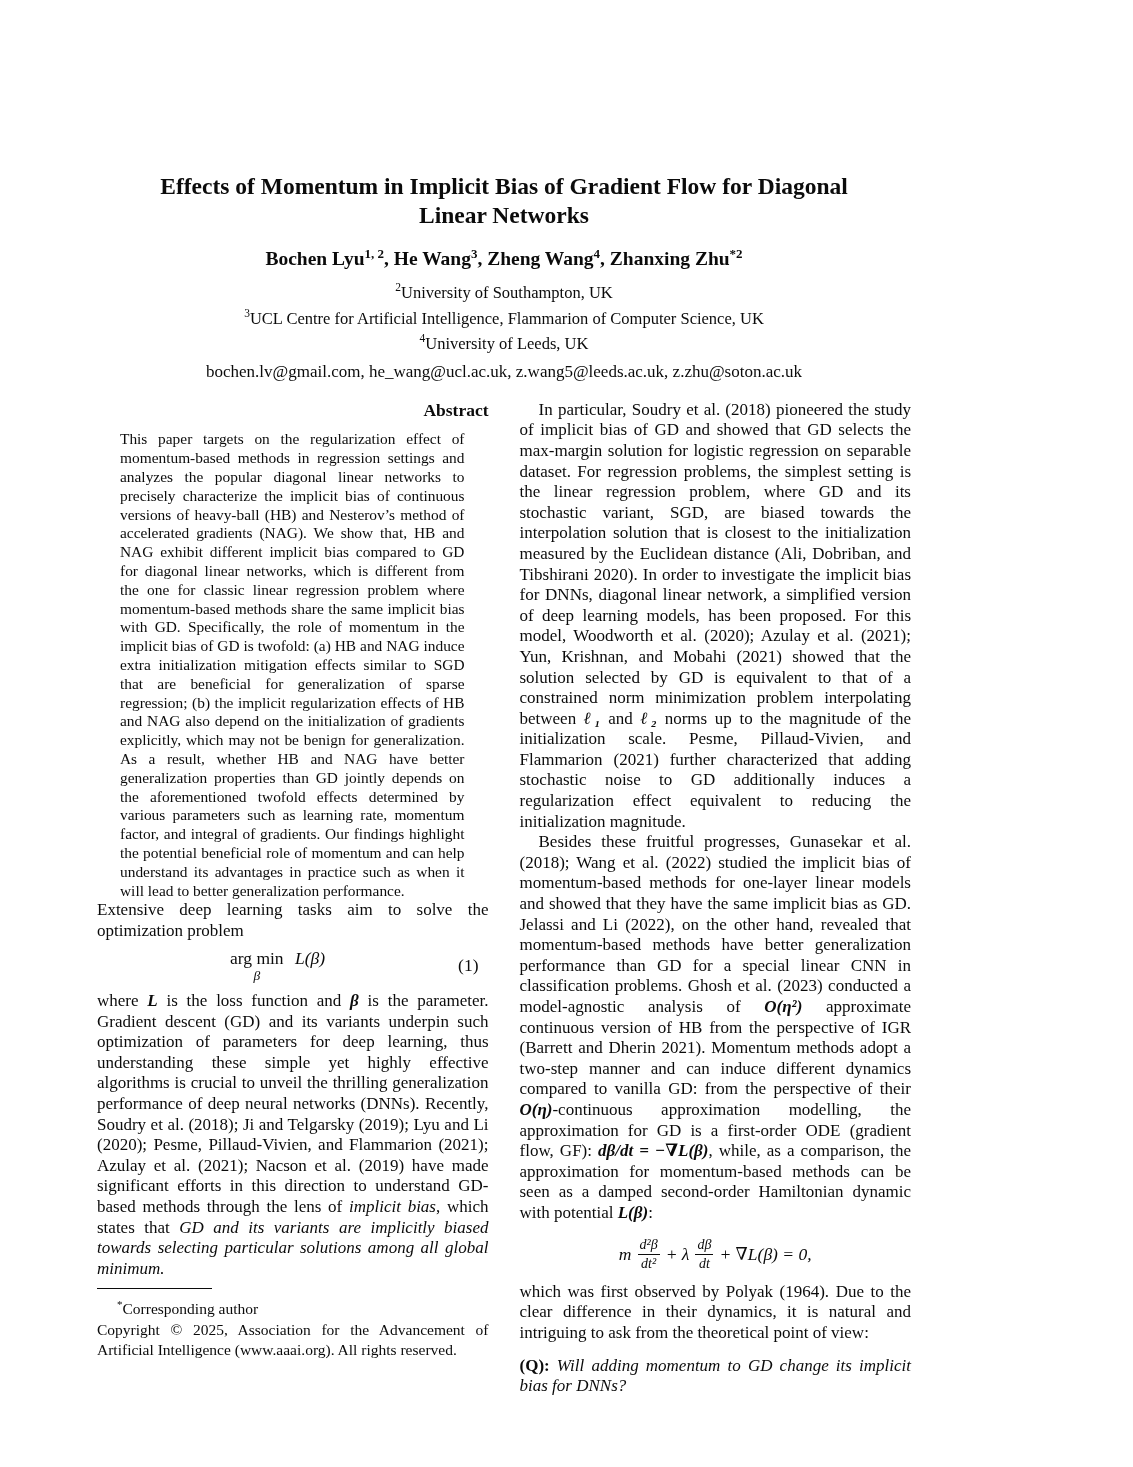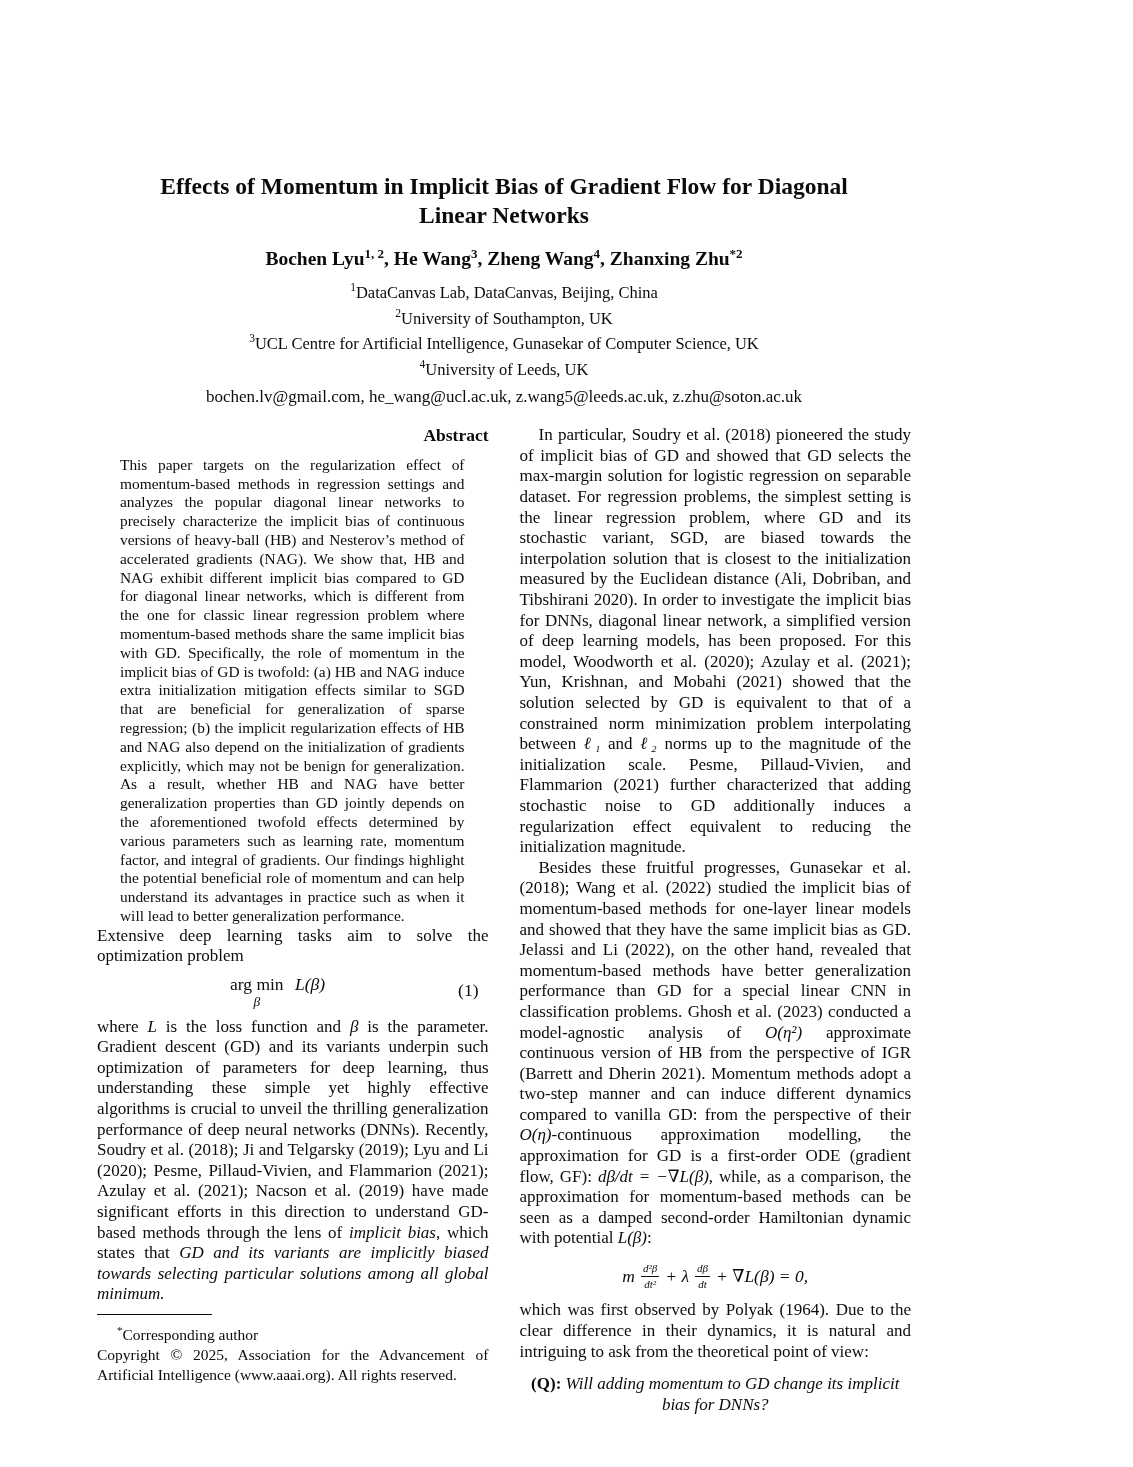--- a/index.html
+++ b/index.html
@@ -33,21 +33,21 @@
   .col {
     width: 459px;
     box-sizing: border-box;
     font-size: 17px;
     line-height: 20.6px;
     text-align: justify;
   }
   p { margin: 0; }
   p.indent { text-indent: 19px; }
   .seg-i { font-style: italic; }
-  .seg-m { font-style: italic; }
+  .seg-m { font-style: italic; font-weight: bold; }
   
   .abstract-head {
     text-align: right;
     font-size: 17.5px;
     font-weight: bold;
     margin: 0 0 10px 0;
   }
   .abstract-body {
     font-size: 15.4px;
     line-height: 18.8px;
@@ -81,26 +81,26 @@
   .eq-tag { text-align: right; }
   .eq2 { justify-content: center; margin: 13px 0 10px 0; }
   .eq2 .piece { margin: 0 2px; }
   .frac {
     display: inline-flex;
     flex-direction: column;
     align-items: center;
     margin: 0 4px;
     line-height: 1.15;
     vertical-align: middle;
-    font-size: 11px;
+    font-size: 14px;
   }
   .frac .num { border-bottom: 1.4px solid #0b0b0b; padding: 0 2px 1px 2px; }
   .frac .den { padding-top: 1px; }
   
-  .question { text-align: center; margin-top: 12px; }
+  .question { margin-top: 12px; }
   .question .q-label { font-weight: bold; }
   .question .q-text { font-style: italic; }
   
   .footnote { margin-top: 9px; font-size: 15.5px; line-height: 20px; }
   .footnote-rule {
     width: 115px;
     height: 0;
     border-top: 1.5px solid #0b0b0b;
     margin-bottom: 5px;
   }
@@ -113,23 +113,22 @@
 <div class="page">
 
   <div class="header">
     <h1 class="title">Effects of Momentum in Implicit Bias of Gradient Flow for Diagonal Linear Networks</h1>
 
     <div class="authors">
       <span><span>Bochen Lyu</span><sup>1, 2</sup><span>, </span></span><span><span>He Wang</span><sup>3</sup><span>, </span></span><span><span>Zheng Wang</span><sup>4</sup><span>, </span></span><span><span>Zhanxing Zhu</span><sup>*2</sup><span></span></span>
     </div>
 
     <div class="affils">
-      <div class="affil"><sup>1</sup><span>DataCanvas Lab, DataCanvas, Beijing, China</span></div>
       <div class="affil"><sup>2</sup><span>University of Southampton, UK</span></div>
-      <div class="affil"><sup>3</sup><span>UCL Centre for Artificial Intelligence, Gunasekar of Computer Science, UK</span></div>
+      <div class="affil"><sup>3</sup><span>UCL Centre for Artificial Intelligence, Flammarion of Computer Science, UK</span></div>
       <div class="affil"><sup>4</sup><span>University of Leeds, UK</span></div>
     </div>
 
     <div class="emails">bochen.lv@gmail.com, he_wang@ucl.ac.uk, z.wang5@leeds.ac.uk, z.zhu@soton.ac.uk</div>
   </div>
 
   <div class="columns">
 
     <div class="col">
       <h2 class="abstract-head">Abstract</h2>

